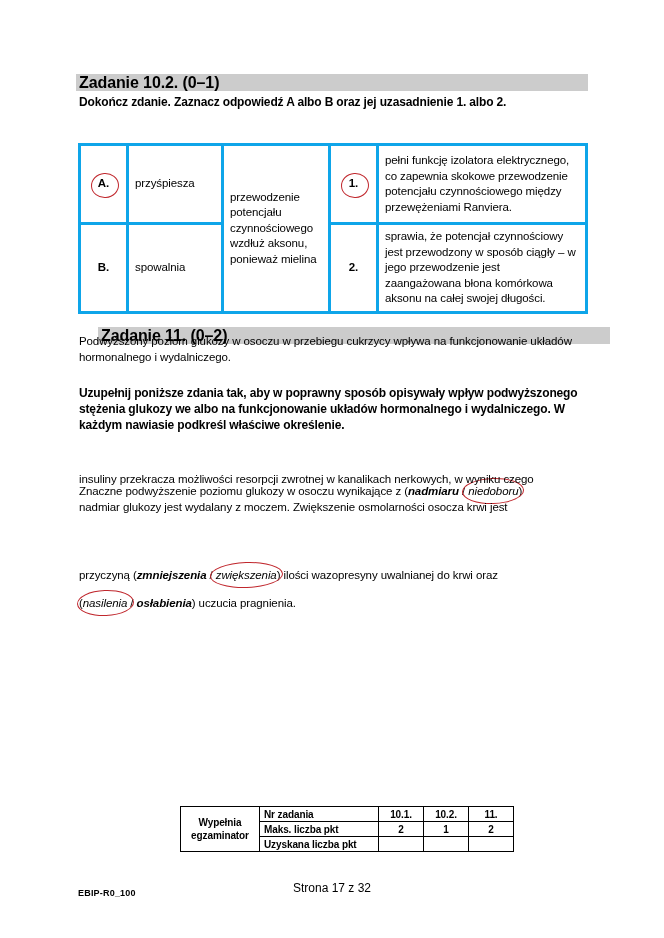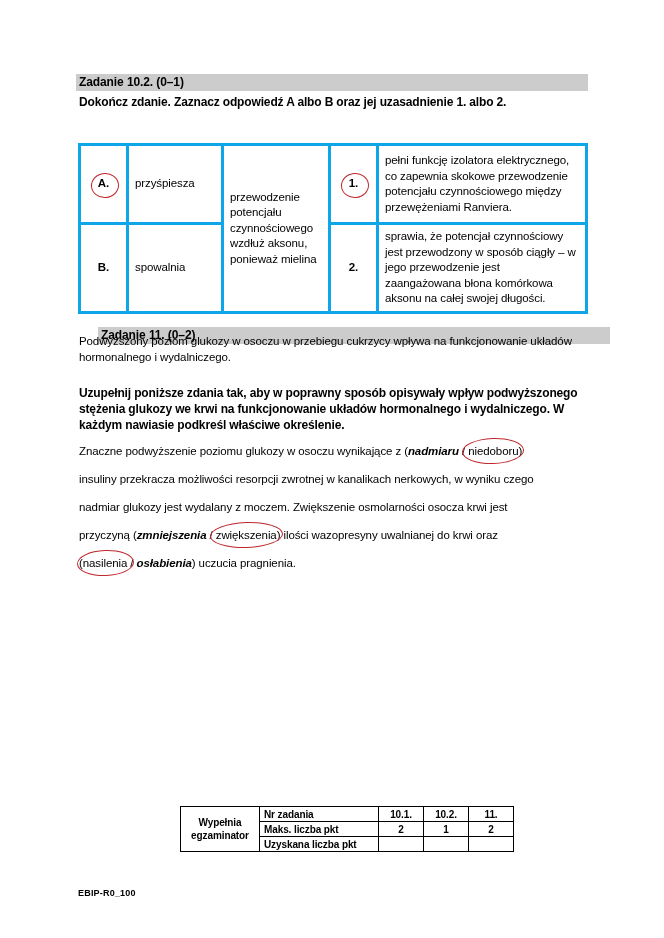--- a/index.html
+++ b/index.html
@@ -23,21 +23,21 @@
     height: 938px;
   }
 
   
   .task-band {
     position: absolute;
     left: 76px;
     width: 512px;
     height: 17px;
     background: #cccccc;
-    font-size: 12px;
+    font-size: 16px;
     font-weight: bold;
     line-height: 17px;
     padding-left: 3px;
     box-sizing: border-box;
     letter-spacing: -0.1px;
   }
   .instruction {
     position: absolute;
     left: 79px;
     width: 512px;
@@ -109,20 +109,22 @@
     width: 530px;
     font-size: 11.5px;
     line-height: 16px;
     letter-spacing: -0.1px;
     white-space: nowrap;
   }
   .gap-line i { font-style: italic; font-weight: bold; }
   .circled-word {
     position: relative;
     display: inline-block;
+    font-style: italic;
+    margin-top: 40px;
   }
   .circled-word::after {
     content: "";
     position: absolute;
     left: -6px;
     right: -6px;
     top: -5px;
     bottom: -5px;
     border: 1.7px solid #c0272d;
     border-radius: 50%;
@@ -207,21 +209,21 @@
       <td class="col-num cell-tall">2.</td>
       <td class="col-just cell-tall">sprawia, że potencjał czynnościowy jest przewodzony w sposób ciągły – w jego przewodzenie jest zaangażowana błona komórkowa aksonu na całej swojej długości.</td>
     </tr>
   </tbody>
     </table>
 
   <div class="task-band" style="top:327px;margin-left:22px;">Zadanie 11. (0–2)</div>
 
   <div class="body-text" style="top:333px;">Podwyższony poziom glukozy w osoczu w przebiegu cukrzycy wpływa na funkcjonowanie układów hormonalnego i wydalniczego.</div>
 
-  <div class="instruction" style="top:385px;">Uzupełnij poniższe zdania tak, aby w poprawny sposób opisywały wpływ podwyższonego stężenia glukozy we krwi na funkcjonowanie układów hormonalnego i wydalniczego. W każdym nawiasie podkreśl właściwe określenie.</div>
+  <div class="instruction" style="top:385px;">Uzupełnij poniższe zdania tak, aby w poprawny sposób opisywały wpływ podwyższonego stężenia glukozy we albo na funkcjonowanie układów hormonalnego i wydalniczego. W każdym nawiasie podkreśl właściwe określenie.</div>
 
   <div class="gap-line" style="top:443px;">
     <span>Znaczne podwyższenie poziomu glukozy w osoczu wynikające z (</span><i>nadmiaru</i><span> / </span><span class="circled-word">niedoboru</span><span>)</span>
   </div>
 
   <div class="gap-line" style="top:471px;">insuliny przekracza możliwości resorpcji zwrotnej w kanalikach nerkowych, w wyniku czego</div>
 
   <div class="gap-line" style="top:499px;">nadmiar glukozy jest wydalany z moczem. Zwiększenie osmolarności osocza krwi jest</div>
 
   <div class="gap-line" style="top:527px;">
@@ -253,14 +255,15 @@
     <tr>
       <td class="score-rowhead">Uzyskana liczba pkt</td>
       <td class="score-cell"></td>
       <td class="score-cell"></td>
       <td class="score-cell"></td>
     </tr>
   </tbody>
     </table>
 
   <div class="footer-code">EBIP-R0_100</div>
+  <div class="footer-page">Strona 17 z 32</div>
 
 </div>
 
 </body></html>

